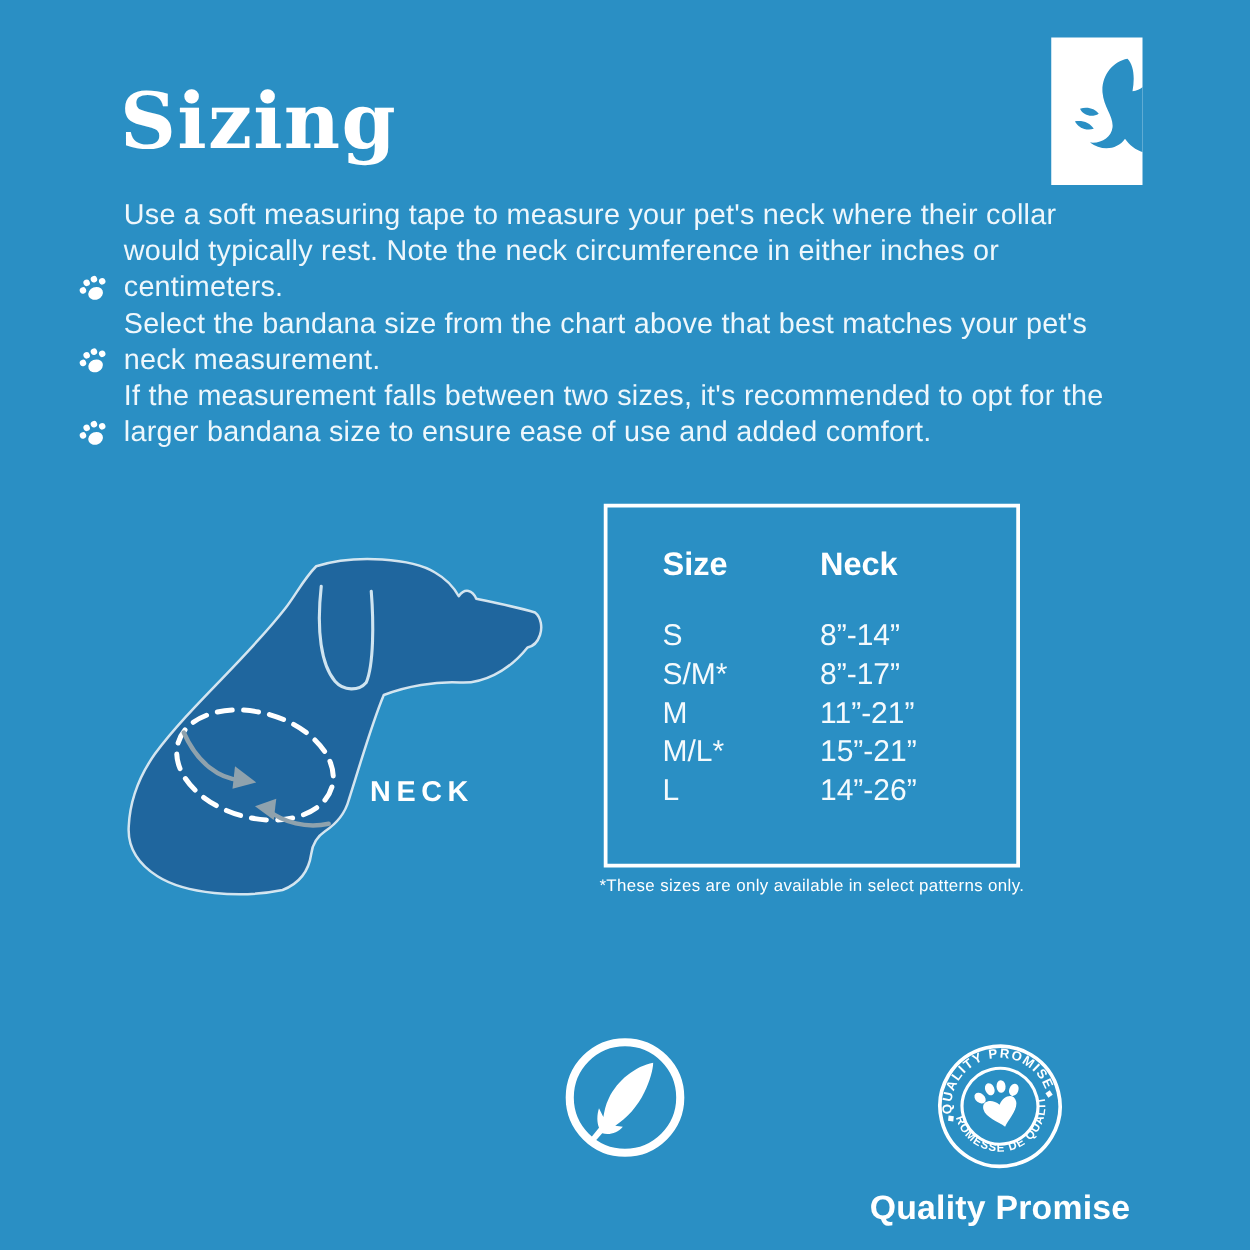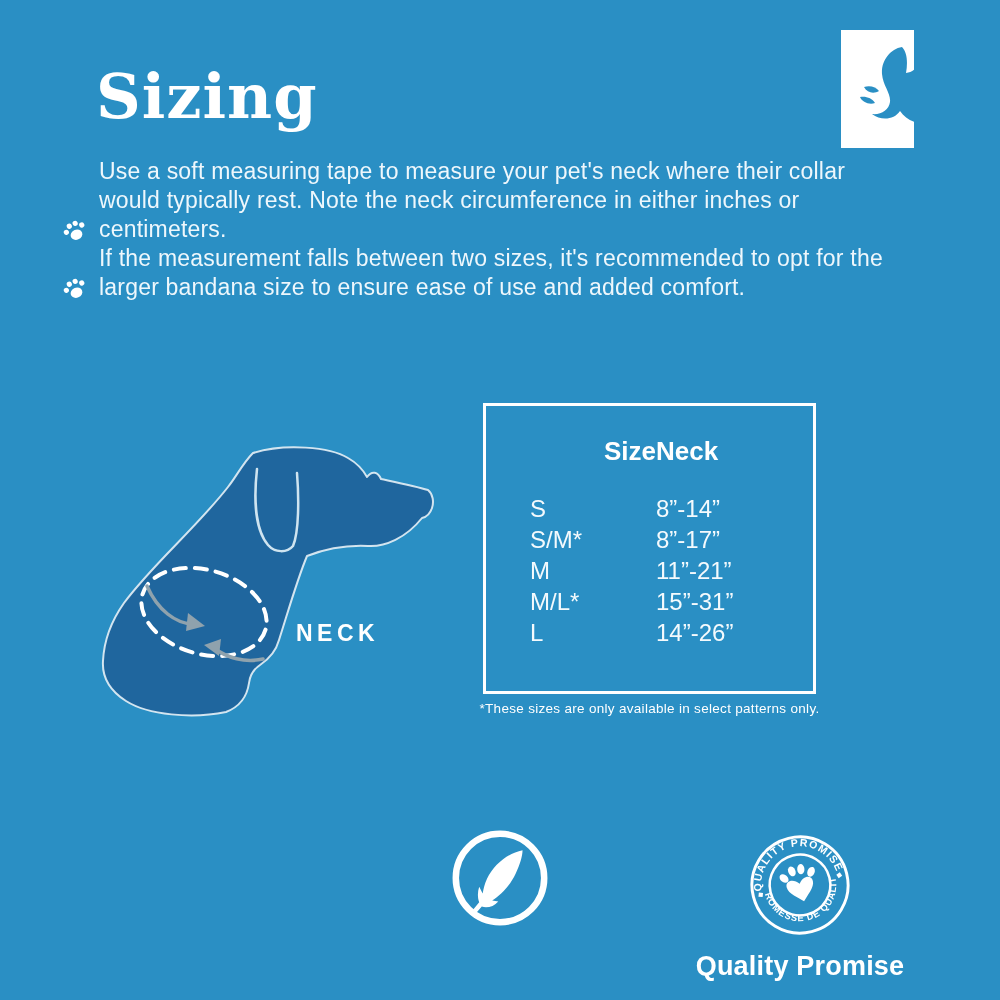--- a/index.html
+++ b/index.html
@@ -25,21 +25,21 @@
   .bullet-text {
     width:800px; font-size:23px; line-height:29px; color:#eef7fc;
     letter-spacing:0.2px;
   }
   .dog-figure { position:absolute; left:85px; top:440px; width:360px; height:290px; }
   .size-chart {
     position:absolute; left:483px; top:403px; width:333px; height:291px;
     border:3px solid #ffffff; padding:30px 0 0 44px;
   }
   .chart-head { display:flex; font-size:26px; font-weight:bold; line-height:30px; }
-  .chart-head .c1 { width:126px;text-align:right; }
+  .chart-head .c1 { width:126px; }
   .chart-rows { margin-top:27px; }
   .chart-row { display:flex; font-size:24px; line-height:31px; color:#f4fafd; }
   .chart-row .c1 { width:126px; }
   .footnote {
     position:absolute; left:473px; top:701px; width:353px;
     text-align:center; font-size:13.5px; color:#ffffff; letter-spacing:0.3px;
   }
   .feature { position:absolute; top:826px; width:240px; text-align:center; }
   .feature-icon { display:block; margin:0 auto; }
   .feature-label { margin-top:7px; font-size:27px; font-weight:bold; color:#ffffff; letter-spacing:0.2px; }
@@ -72,20 +72,32 @@
       <svg class="paw" viewBox="0 0 26 26" aria-hidden="true">
         <g fill="#ffffff" transform="rotate(-22 13 13)">
           <ellipse cx="13" cy="17" rx="6" ry="5"></ellipse>
           <circle cx="4.5" cy="11" r="2.6"></circle>
           <circle cx="9.5" cy="6.5" r="2.6"></circle>
           <circle cx="16" cy="6" r="2.6"></circle>
           <circle cx="21.5" cy="10" r="2.6"></circle>
         </g>
       </svg>
       <p class="bullet-text">Use a soft measuring tape to measure your pet's neck where their collar would typically rest. Note the neck circumference in either inches or centimeters.</p>
+    </div>
+    <div class="bullet">
+      <svg class="paw" viewBox="0 0 26 26" aria-hidden="true">
+        <g fill="#ffffff" transform="rotate(-22 13 13)">
+          <ellipse cx="13" cy="17" rx="6" ry="5"></ellipse>
+          <circle cx="4.5" cy="11" r="2.6"></circle>
+          <circle cx="9.5" cy="6.5" r="2.6"></circle>
+          <circle cx="16" cy="6" r="2.6"></circle>
+          <circle cx="21.5" cy="10" r="2.6"></circle>
+        </g>
+      </svg>
+      <p class="bullet-text">Select the bandana size from the chart above that best matches your pet's neck measurement.</p>
     </div>
     <div class="bullet">
       <svg class="paw" viewBox="0 0 26 26" aria-hidden="true">
         <g fill="#ffffff" transform="rotate(-22 13 13)">
           <ellipse cx="13" cy="17" rx="6" ry="5"></ellipse>
           <circle cx="4.5" cy="11" r="2.6"></circle>
           <circle cx="9.5" cy="6.5" r="2.6"></circle>
           <circle cx="16" cy="6" r="2.6"></circle>
           <circle cx="21.5" cy="10" r="2.6"></circle>
         </g>
@@ -128,21 +140,21 @@
       <div class="chart-row">
         <span class="c1">S/M*</span>
         <span class="c2">8”-17”</span>
       </div>
       <div class="chart-row">
         <span class="c1">M</span>
         <span class="c2">11”-21”</span>
       </div>
       <div class="chart-row">
         <span class="c1">M/L*</span>
-        <span class="c2">15”-31”</span>
+        <span class="c2">15”-21”</span>
       </div>
       <div class="chart-row">
         <span class="c1">L</span>
         <span class="c2">14”-26”</span>
       </div>
     </div>
   </div>
   <p class="footnote">*These sizes are only available in select patterns only.</p>
 
 

